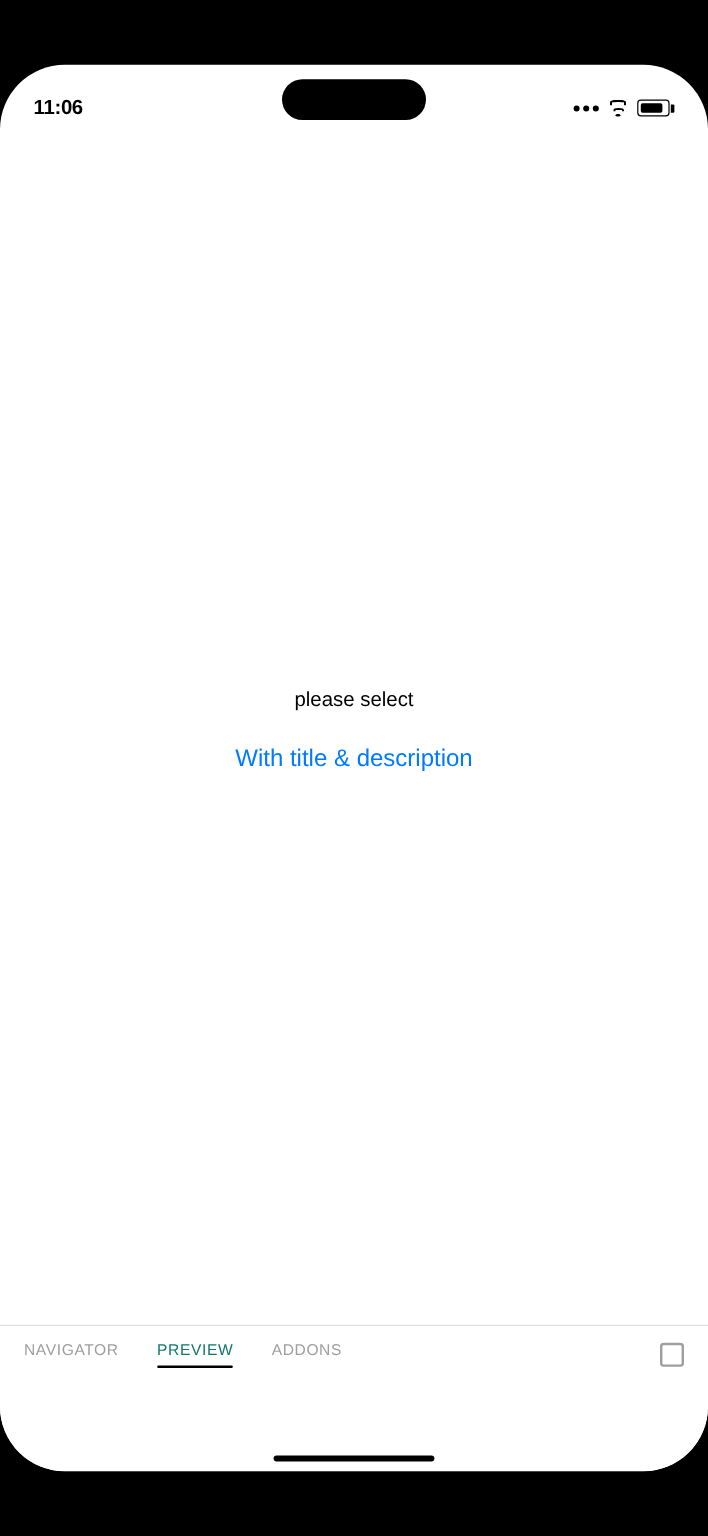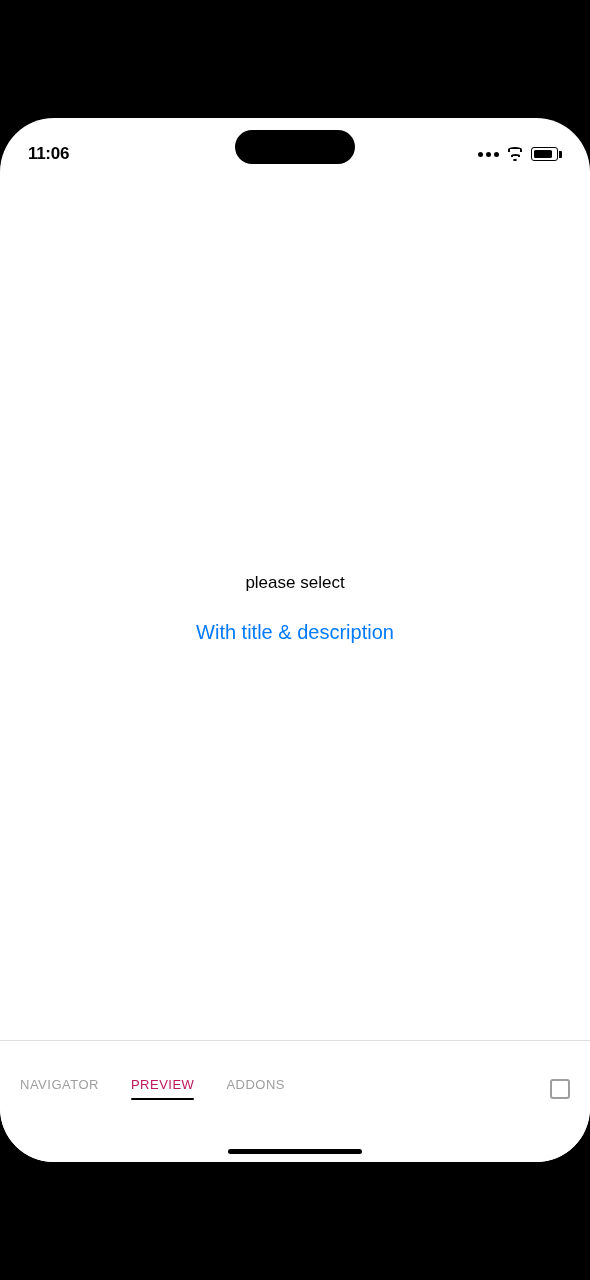--- a/index.html
+++ b/index.html
@@ -13,21 +13,21 @@
       height: 1280px;
       background: #000;
       display: flex;
       justify-content: center;
       align-items: center;
       font-family: -apple-system, BlinkMacSystemFont, 'SF Pro Display', 'Helvetica Neue', sans-serif;
     }
 
     .phone-frame {
       width: 590px;
-      height: 1044px;
+      height: 1172px;
       background: #fff;
       border-radius: 54px;
       overflow: hidden;
       position: relative;
       display: flex;
       flex-direction: column;
     }
 
     
     .status-bar {
@@ -172,36 +172,35 @@
       flex-shrink: 0;
       position: relative;
       background: #fff;
     }
 
     .tab-items {
       display: flex;
       gap: 32px;
       align-items: center;
       width: 100%;
-      margin-top: 24px;
     }
 
     .tab-item {
       font-size: 13px;
       font-weight: 500;
       color: #9e9e9e;
       letter-spacing: 0.5px;
       cursor: pointer;
       padding-bottom: 8px;
       text-transform: uppercase;
       position: relative;
     }
 
     .tab-item.active {
-      color: #be185d;
+      color: #0f766e;
     }
 
     .tab-item.active::after {
       content: '';
       position: absolute;
       bottom: 0;
       left: 0;
       right: 0;
       height: 2px;
       background: #000;

